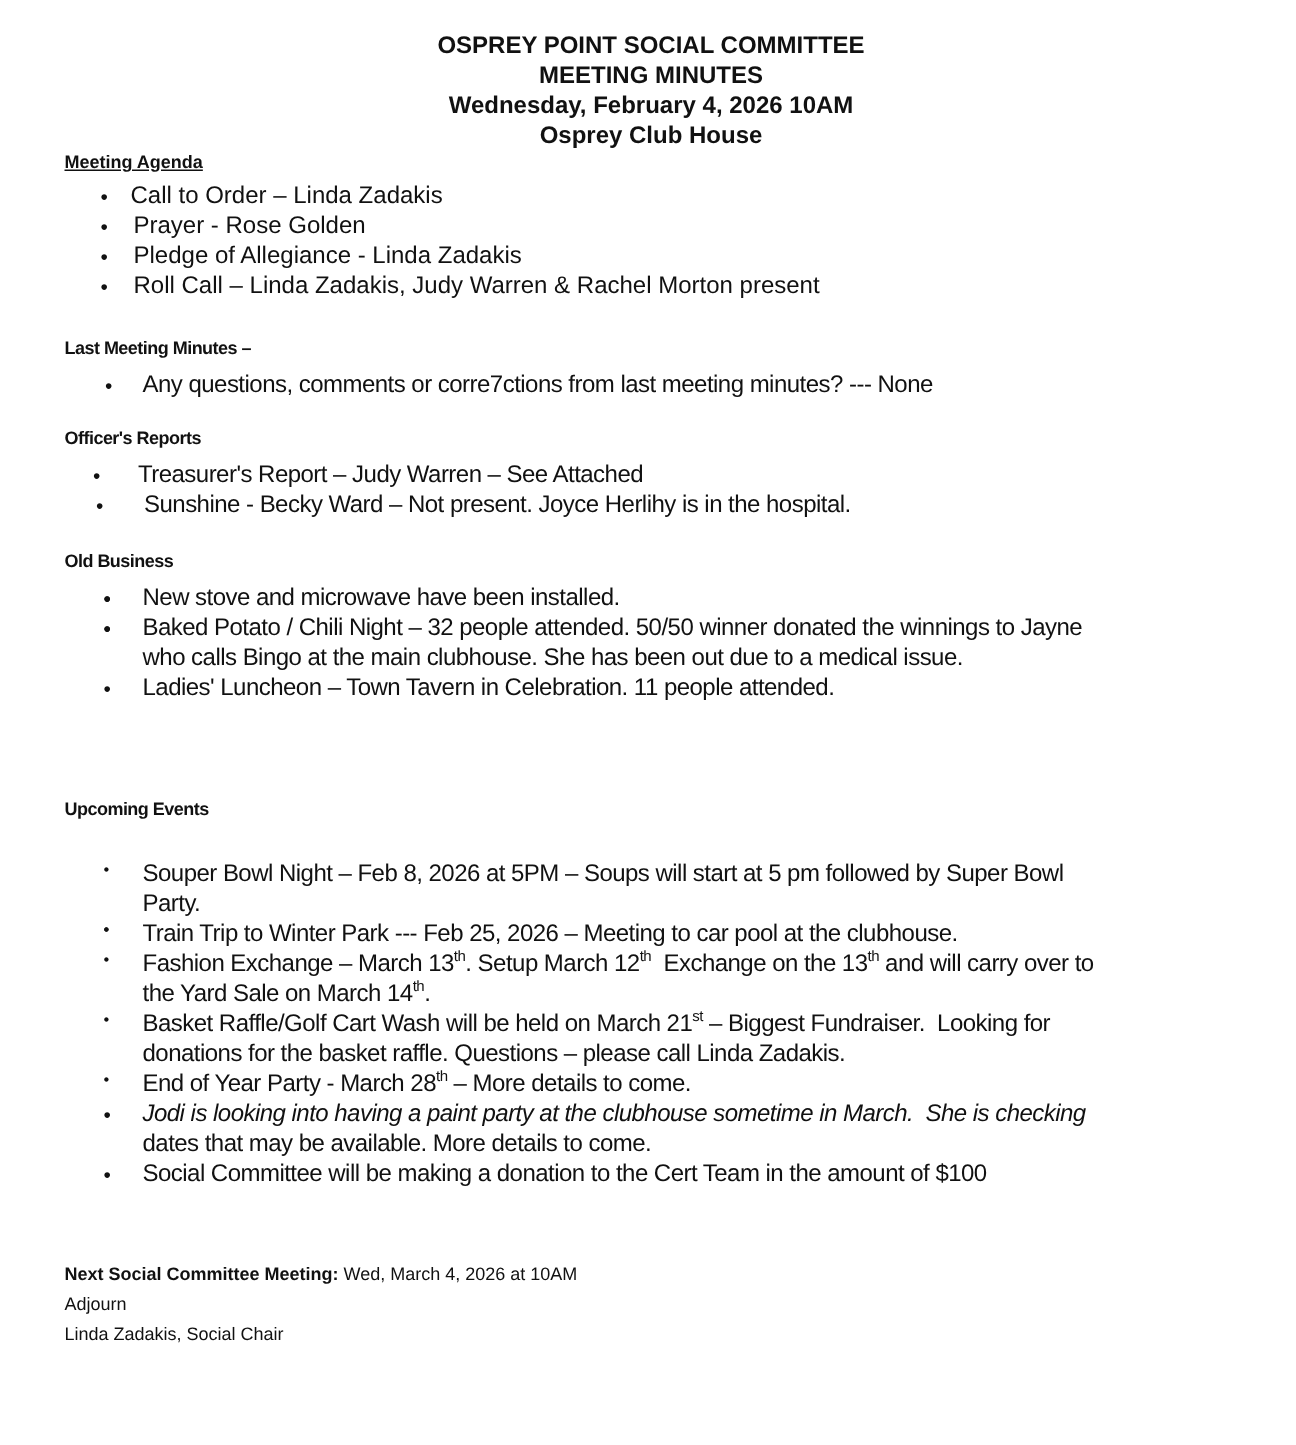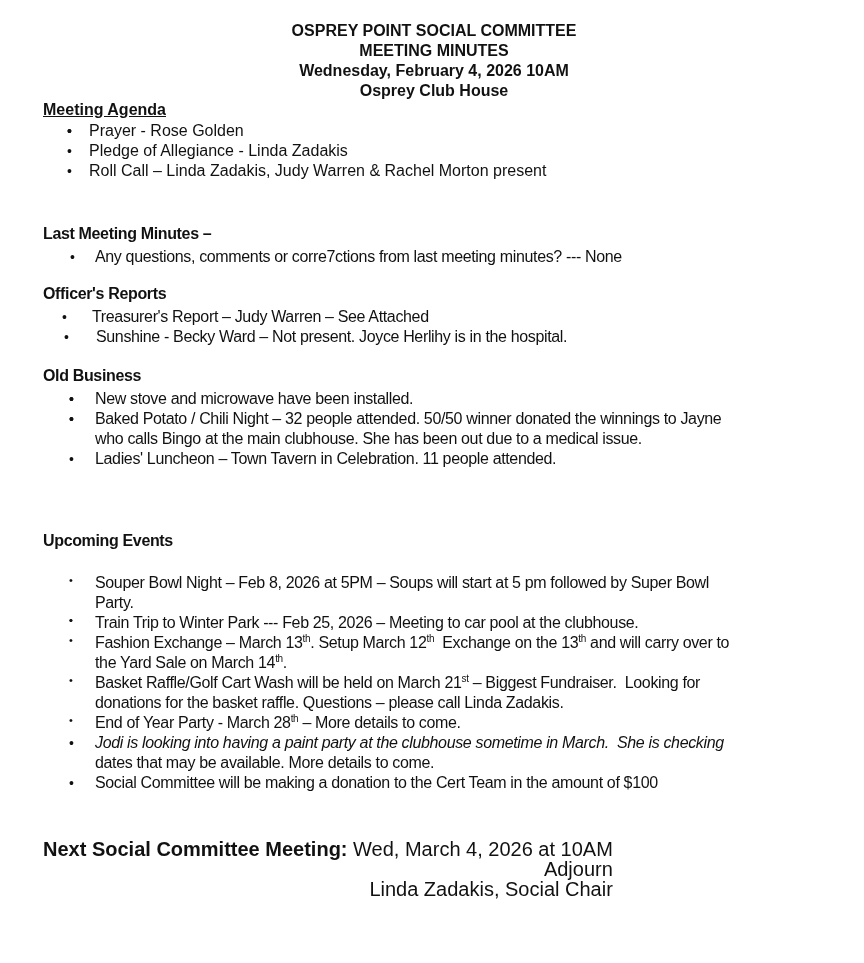--- a/index.html
+++ b/index.html
@@ -1,46 +1,46 @@
 <!DOCTYPE html>
 <html><head>
   <meta charset="utf-8">
   <style>
     html, body { margin: 0; padding: 0; background: #ffffff; }
     body { width: 864px; height: 963px; position: relative; overflow: hidden;
            font-family: "Liberation Sans", sans-serif; color: #111; }
     .page { position: absolute; left: 12px; top: 0; width: 864px; height: 842px; }
     .header { position: absolute; left: 0; width: 844px; text-align: center; font-weight: bold; font-size: 16px; line-height: 20px; top: 21px; }
     .header div { margin: 0; }
-    .sec-title { position: absolute; left: 31px; font-weight: bold; font-size: 16px; }
+    .sec-title { position: absolute; left: 31px; font-weight: bold; font-size: 12px; }
     .underline { text-decoration: underline; }
     ul.items { position: absolute; margin: 0; padding: 0; list-style: none; font-size: 16px; }
     ul.items li { position: relative; line-height: 20px; }
     .bullet { position: absolute; font-size: 14px; }
     .sm-bullet { position: absolute; font-size: 11px; top: -3px; }
     sup { font-size: 10px; line-height: 0; }
     .cond { font-family: "Liberation Sans", sans-serif; letter-spacing: -0.35px; }
-    .footer { position: absolute; left: 31px; font-size: 20px; line-height: 20px; top: 839px; text-align: right; }
+    .footer { position: absolute; left: 31px; font-size: 12px; line-height: 20px; top: 839px; }
     .footer b { font-weight: bold; }
   </style>
 </head>
 <body>
 
 <div class="page">
 
   <div class="header">
     <div>OSPREY POINT SOCIAL COMMITTEE</div>
     <div>MEETING MINUTES</div>
     <div>Wednesday, February 4, 2026  10AM</div>
     <div>Osprey Club House</div>
   </div>
 
   <div class="sec-title underline" style="top:101px;">Meeting Agenda</div>
   <ul class="items" style="left:55px; top:121px;">
-    <li style="padding-left:20px;"><span class="bullet" style="left:0;">•</span></li>
+    <li style="padding-left:20px;"><span class="bullet" style="left:0;">•</span><span>Call to Order – Linda Zadakis</span></li>
     <li style="padding-left:22px;"><span class="bullet" style="left:0;">•</span><span>Prayer - Rose Golden</span></li>
     <li style="padding-left:22px;"><span class="bullet" style="left:0;">•</span><span>Pledge of Allegiance - Linda Zadakis</span></li>
     <li style="padding-left:22px;"><span class="bullet" style="left:0;">•</span><span>Roll Call – Linda Zadakis, Judy Warren &amp; Rachel Morton present</span></li>
   </ul>
 
   <div class="sec-title cond" style="top:225px;">Last Meeting Minutes –</div>
   <ul class="items cond" style="left:58px; top:247px;">
     <li style="padding-left:25px;"><span class="bullet" style="left:0;">•</span><span>Any questions, comments or corre7ctions from last meeting minutes? --- None</span></li>
   </ul>
 

